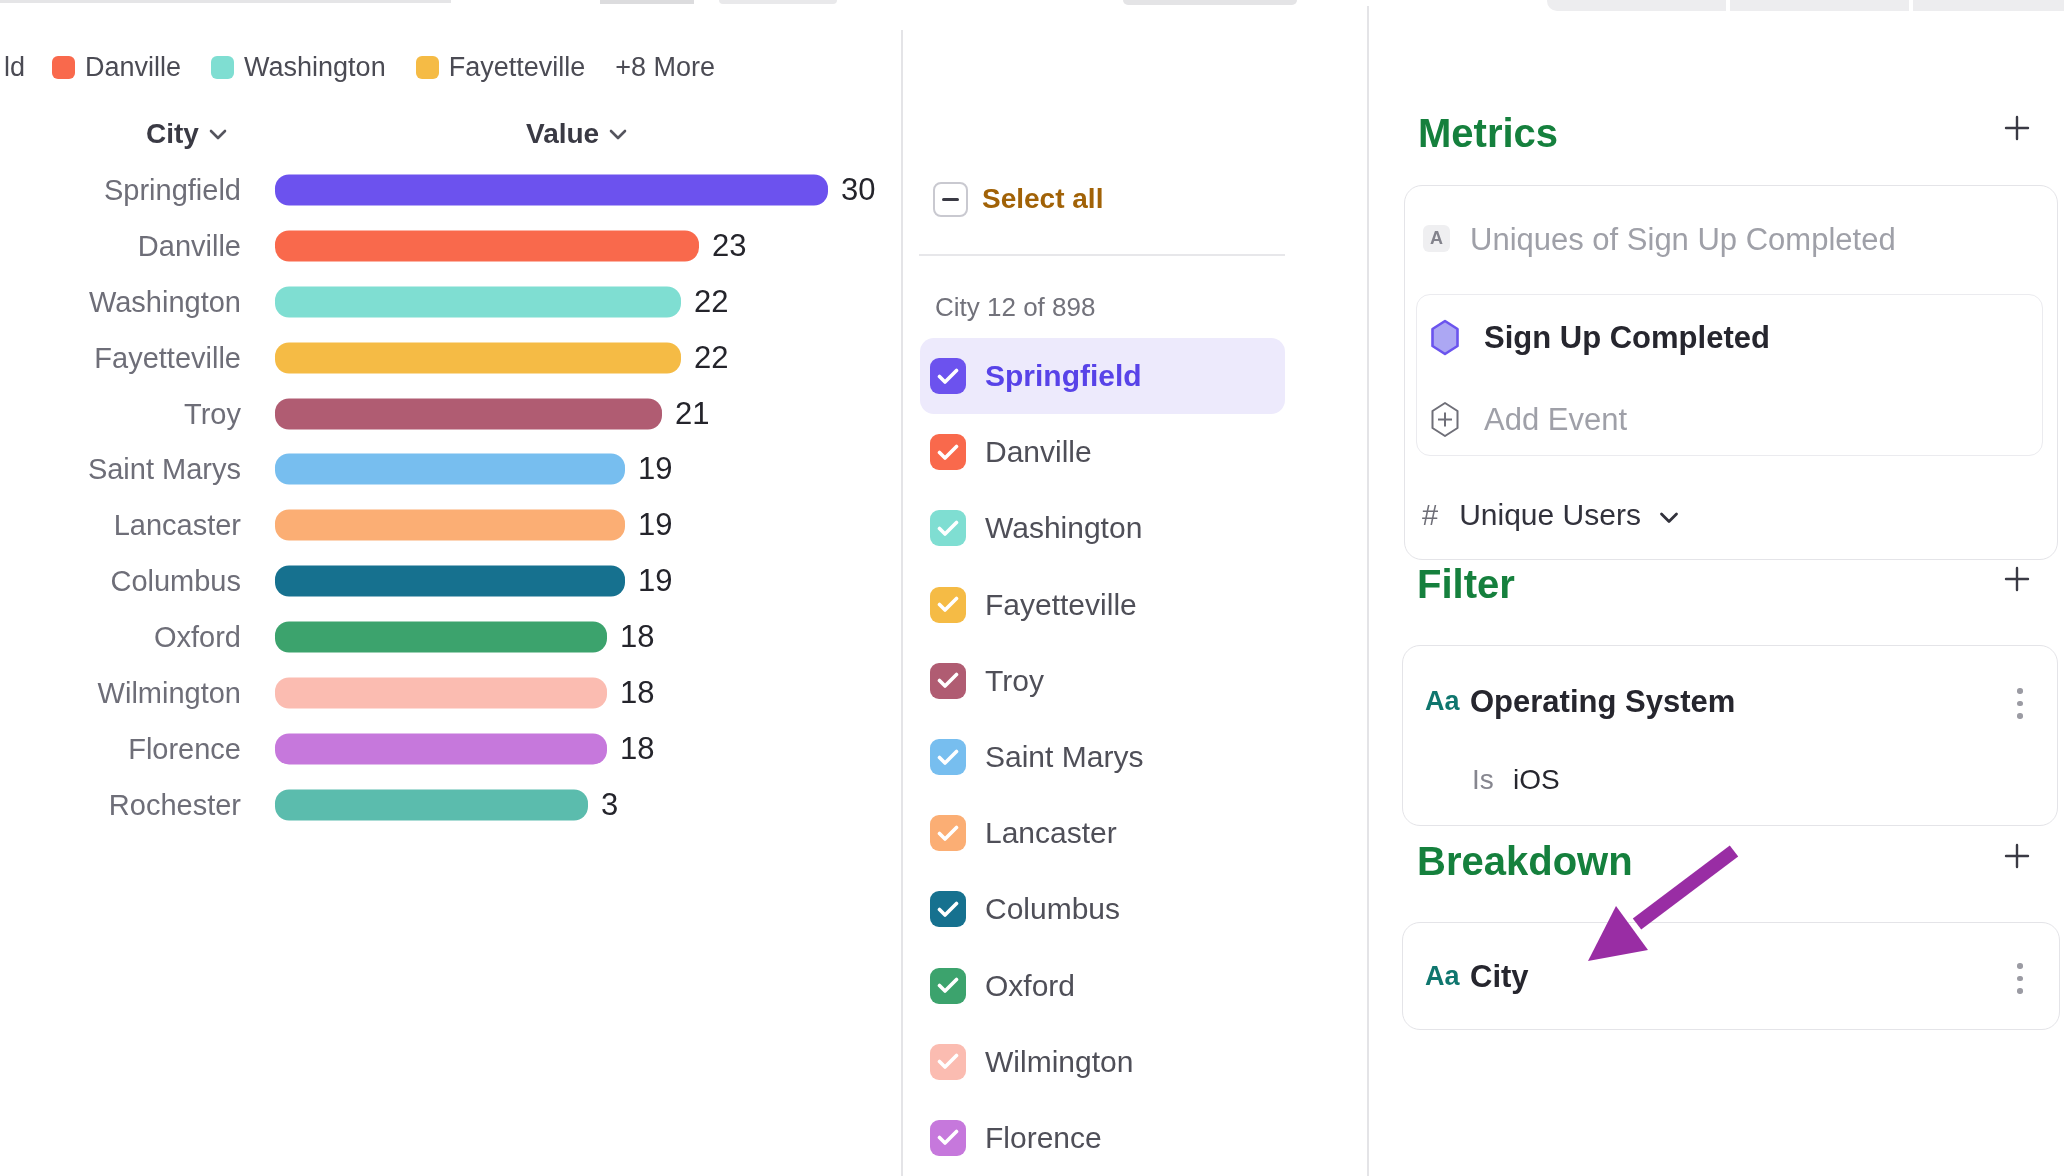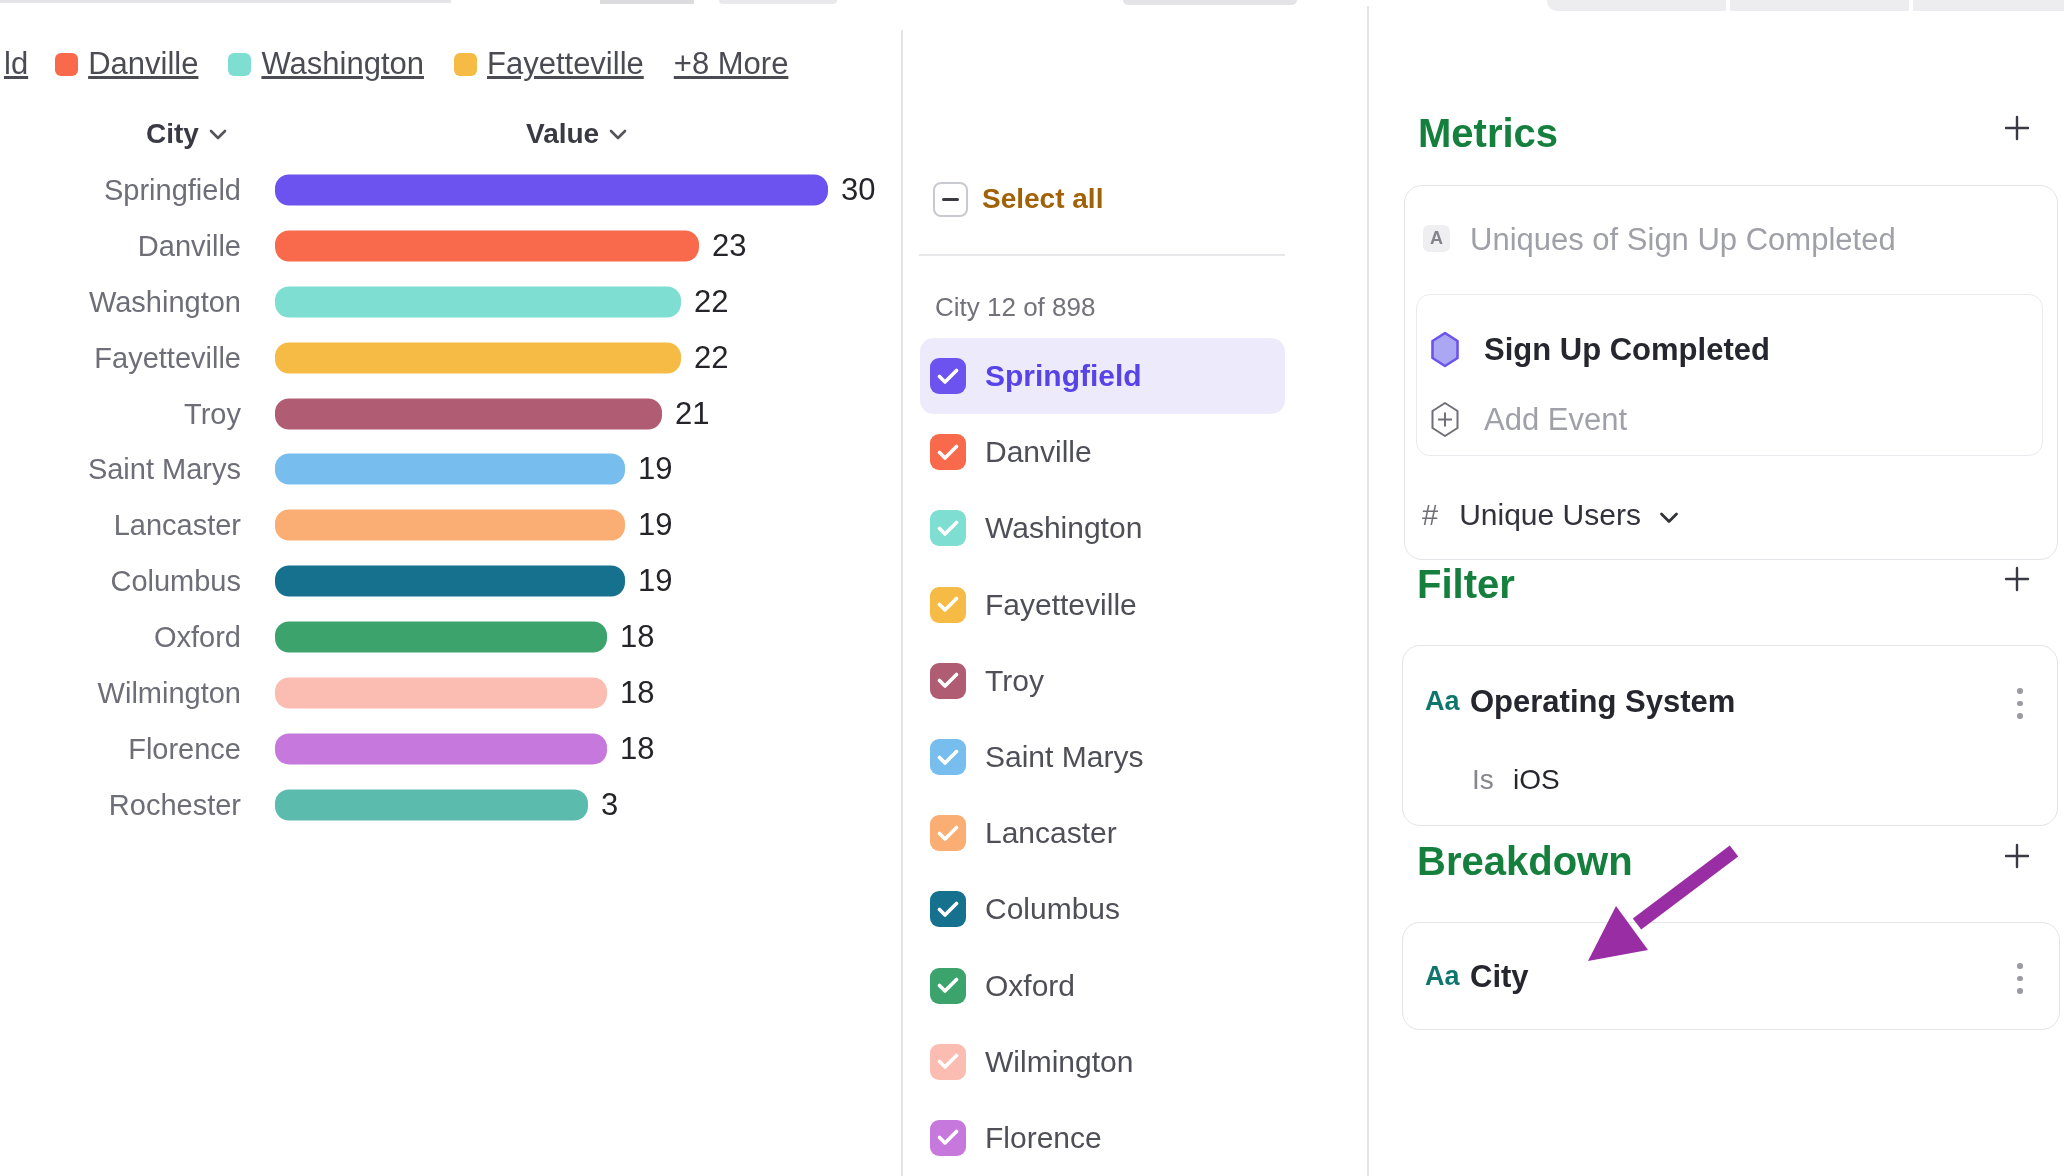--- a/index.html
+++ b/index.html
@@ -9,22 +9,22 @@
   
   .frag { position:absolute; top:0; }
   .frag1 { left:0; width:451px; height:3px; background:#E5E5E7; }
   .frag2 { left:600px; width:94px; height:4px; background:#DCDCDE; }
   .frag3 { left:719px; width:118px; height:4px; background:#E9E9EB; border-radius:0 0 5px 5px; }
   .frag4 { left:1123px; width:174px; height:5px; background:#E4E4E6; border-radius:0 0 6px 6px; }
   .tabstrip { left:1547px; width:517px; height:11px; background:#EDEDEF; border-bottom-left-radius:10px; }
   .tabgap { position:absolute; top:0; width:4px; height:11px; background:#ffffff; }
 
   
-  .legend { position:absolute; left:4px; top:52px; height:30px; display:flex; align-items:flex-end;
-            font-size:31px; color:#4B4B54;text-decoration:underline; }
+  .legend { position:absolute; left:4px; top:52px; height:30px; display:flex; align-items:flex-start;
+            font-size:27px; color:#4B4B54; }
   .legend-trunc { margin-right:27px; }
   .legend-item { display:flex; align-items:center; margin-right:30px; }
   .legend-swatch { width:23px; height:23px; border-radius:6px; margin-right:10px; flex:0 0 auto; }
   .legend-more { color:#4B4B54; }
 
   .col-header { position:absolute; top:118px; display:flex; align-items:center; gap:10px;
                 font-size:28px; font-weight:bold; color:#3A3A44; }
   .col-header-city  { left:146px; }
   .col-header-value { left:526px; }
   .chev { display:inline-block; }
@@ -341,21 +341,21 @@
   <svg class="plus-btn" style="left:2003px; top:114px;" width="28" height="28" viewBox="0 0 28 28">
     <line x1="14" y1="3" x2="14" y2="25" stroke="#3A3A44" stroke-width="2.4" stroke-linecap="round"></line>
     <line x1="3" y1="14" x2="25" y2="14" stroke="#3A3A44" stroke-width="2.4" stroke-linecap="round"></line>
   </svg>
 
   <div class="card metrics-card">
     <div class="a-badge">A</div>
     <div class="metric-summary">Uniques of Sign Up Completed</div>
 
     <div class="inner-card">
-      <div class="event-row" style="top:36px;">
+      <div class="event-row" style="top:24px;">
         <svg width="30" height="37" viewBox="0 0 30 37">
           <path d="M15 2 L27.5 10 V27 L15 35 L2.5 27 V10 Z" fill="#ACA7F3" stroke="#6B54EE" stroke-width="2.6" stroke-linejoin="round"></path>
         </svg>
         <span class="event-name">Sign Up Completed</span>
       </div>
       <div class="event-row" style="top:106px;">
         <svg width="30" height="37" viewBox="0 0 30 37">
           <path d="M15 2 L27.5 10 V27 L15 35 L2.5 27 V10 Z" fill="none" stroke="#6F6F78" stroke-width="2" stroke-linejoin="round"></path>
           <line x1="15" y1="11.5" x2="15" y2="25.5" stroke="#6F6F78" stroke-width="2"></line>
           <line x1="8" y1="18.5" x2="22" y2="18.5" stroke="#6F6F78" stroke-width="2"></line>

